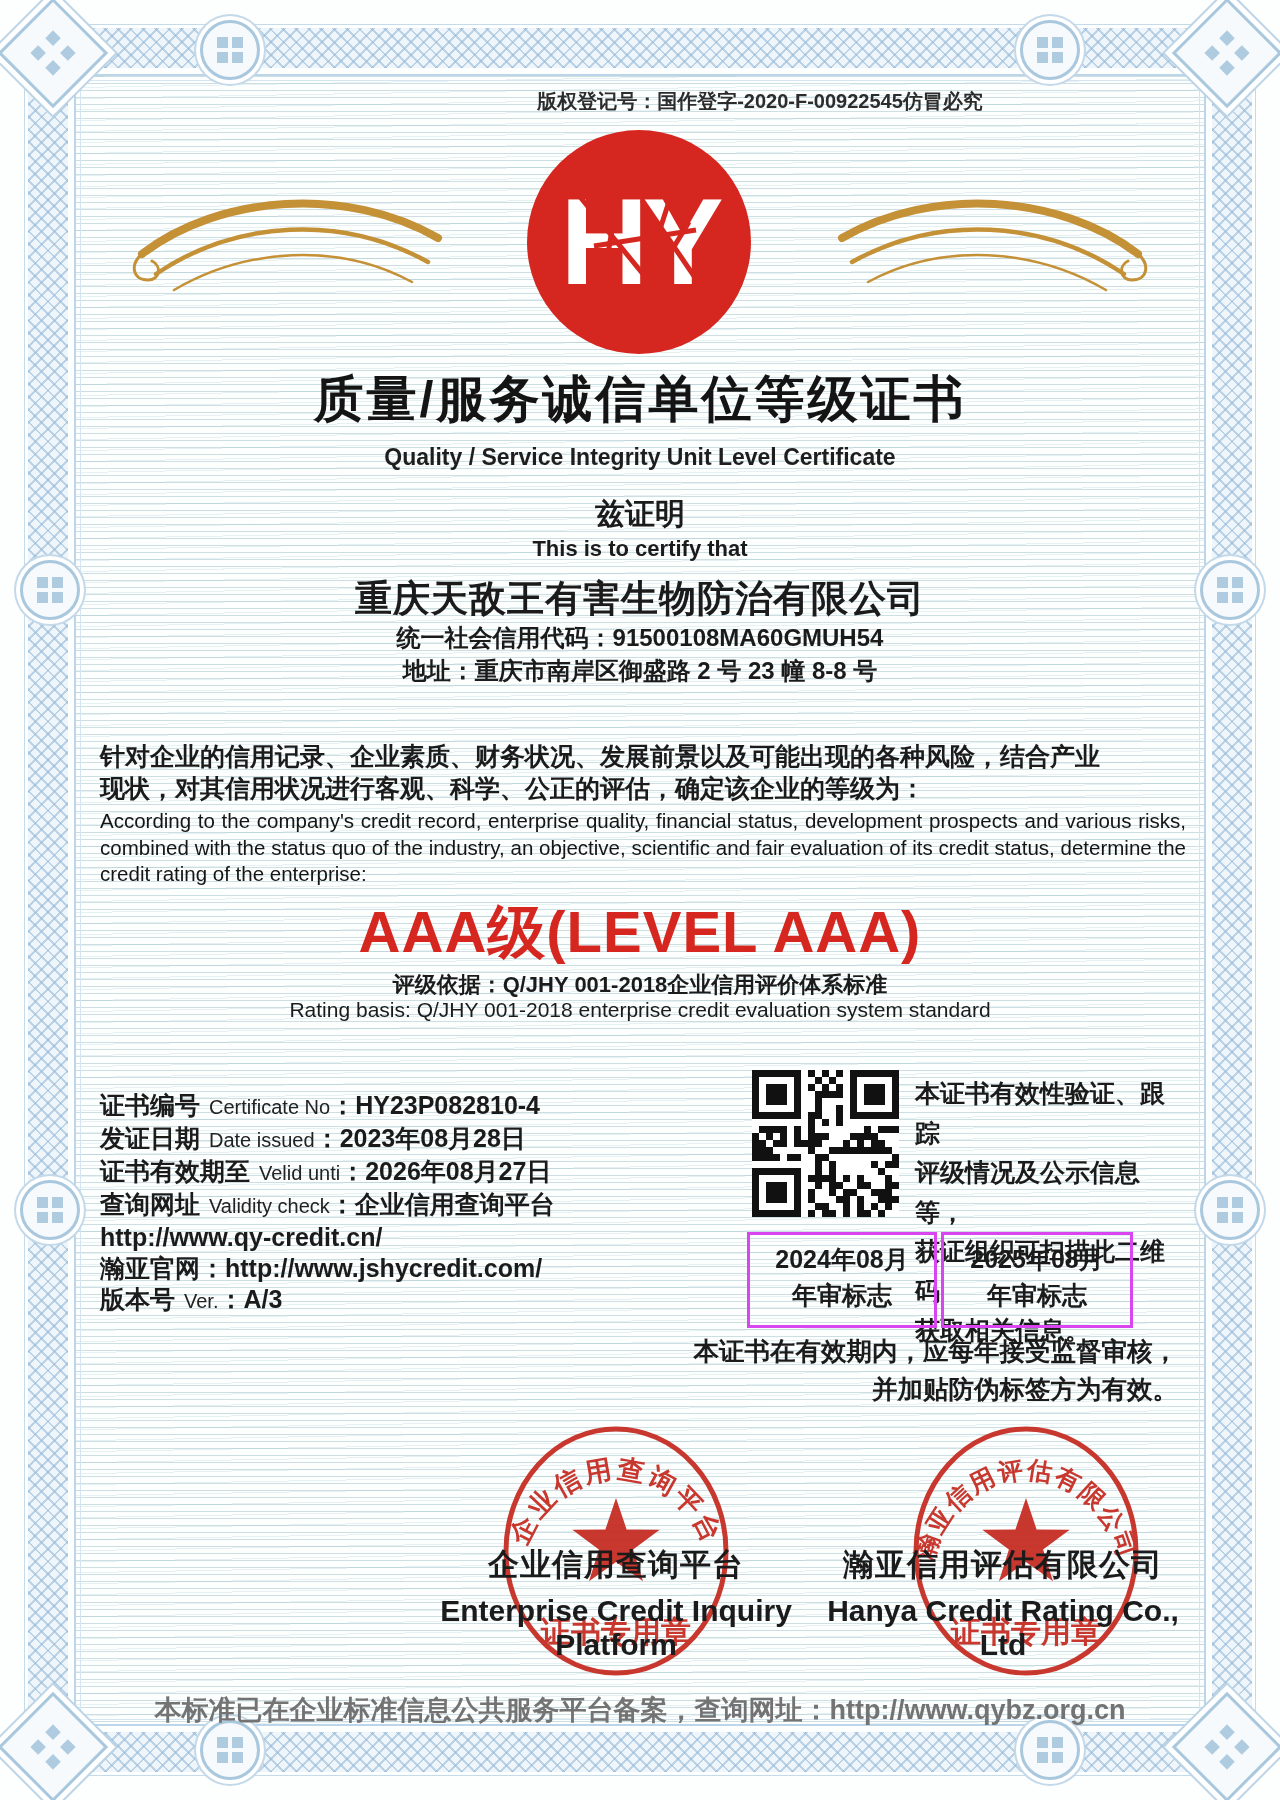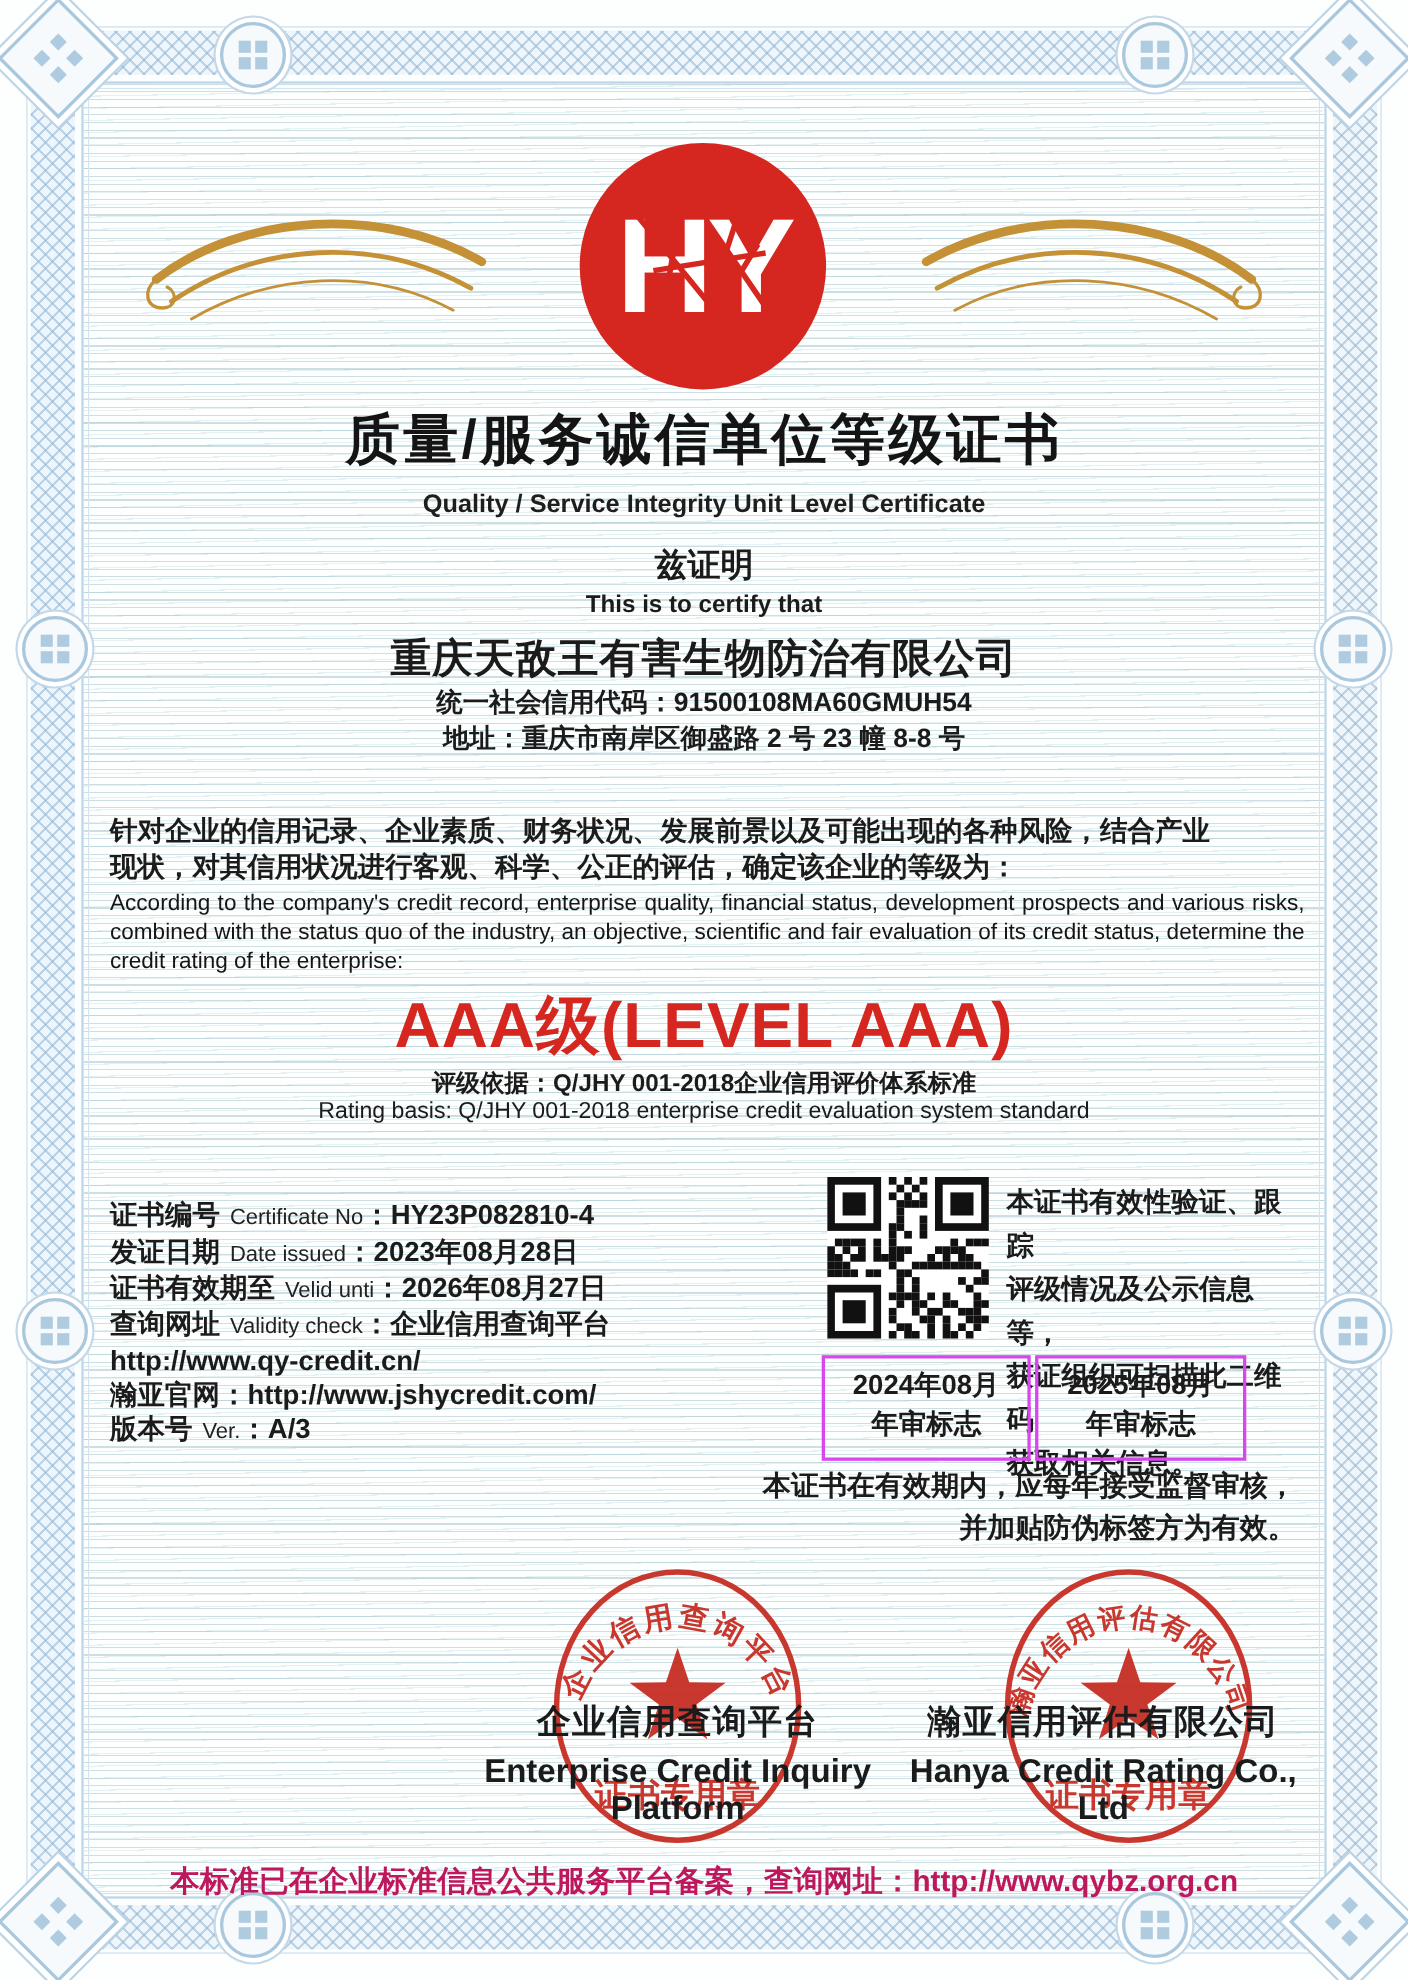--- a/index.html
+++ b/index.html
@@ -71,21 +71,21 @@
   .details .val{font-weight:600;}
   .qr-note{left:915px;top:1074px;width:262px;font-size:25px;line-height:39.5px;font-weight:600;}
   .annual-box{position:absolute;top:1232px;height:84px;border:3px solid #d946ef;
     text-align:center;font-size:25px;font-weight:600;line-height:36px;padding-top:6px;box-sizing:content-box;}
   .box-1{left:747px;width:184px;} .box-2{left:941px;width:186px;}
   .validity-note{left:560px;right:102px;top:1332px;text-align:right;font-size:25.5px;line-height:38px;font-weight:600;}
   .issuer-zh{top:1544px;font-size:31px;font-weight:800;letter-spacing:1px;}
   .issuer-en{top:1594px;font-size:30px;font-weight:600;}
   .iss-left{left:420px;width:392px;text-align:center;}
   .iss-right{left:808px;width:390px;text-align:center;}
-  .footer-line{top:1692px;font-size:27px;font-weight:700;color:#be185d;text-align:center;}
+  .footer-line{top:1692px;font-size:27px;font-weight:700;color:#737373;text-align:center;}
   .stamp{position:absolute;width:240px;height:262px;opacity:.92;}
   .stamp-left{left:496px;top:1420px;}
   .stamp-right{left:906px;top:1420px;}
   .logo-svg{position:absolute;left:524px;top:126px;width:230px;height:232px;}
   .flourish{position:absolute;width:316px;height:140px;top:186px;}
   .fl-left{left:128px;} .fl-right{left:836px;transform:scaleX(-1);}
   .qr-svg{position:absolute;left:752px;top:1070px;width:147px;height:147px;}
 </style>
 </head>
 <body>
@@ -130,20 +130,21 @@
   <div class="medallion m-l2">
       <span class="dots"></span>
     </div>
   <div class="medallion m-r">
       <span class="dots"></span>
     </div>
   <div class="medallion m-r2">
       <span class="dots"></span>
     </div>
 
+  <div class="abs copyright">版权登记号：国作登字-2020-F-00922545仿冒必究</div>
 
   <svg class="flourish fl-left" viewBox="0 0 316 140">
     <g fill="none" stroke="#c49137" stroke-linecap="round">
       <path d="M310,52 C220,0 92,8 14,68" stroke-width="8"></path>
       <path d="M300,76 C214,28 108,34 28,88" stroke-width="4.5"></path>
       <path d="M284,96 C210,56 118,62 46,104" stroke-width="2.5"></path>
       <path d="M14,68 C2,78 4,94 20,94 C32,94 34,80 24,75" stroke-width="3"></path>
     </g>
   </svg>
   <svg class="flourish fl-right" viewBox="0 0 316 140">

